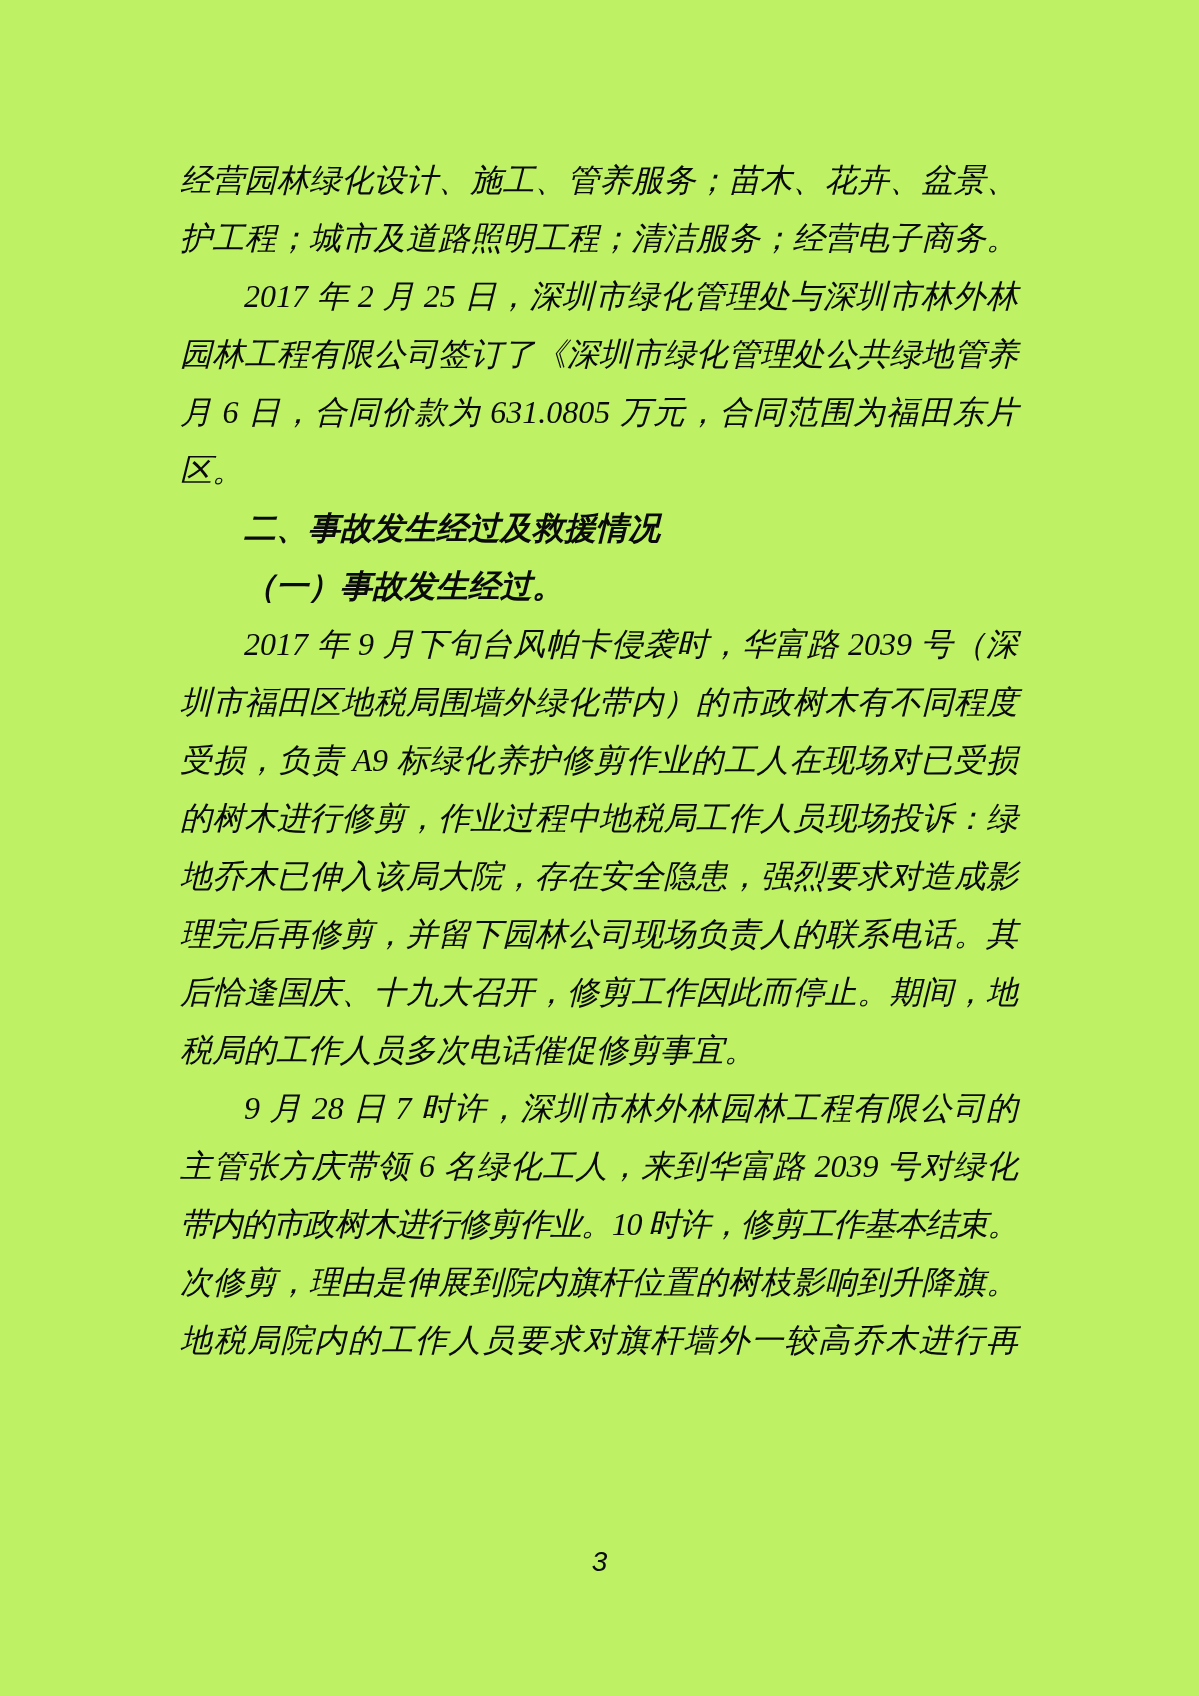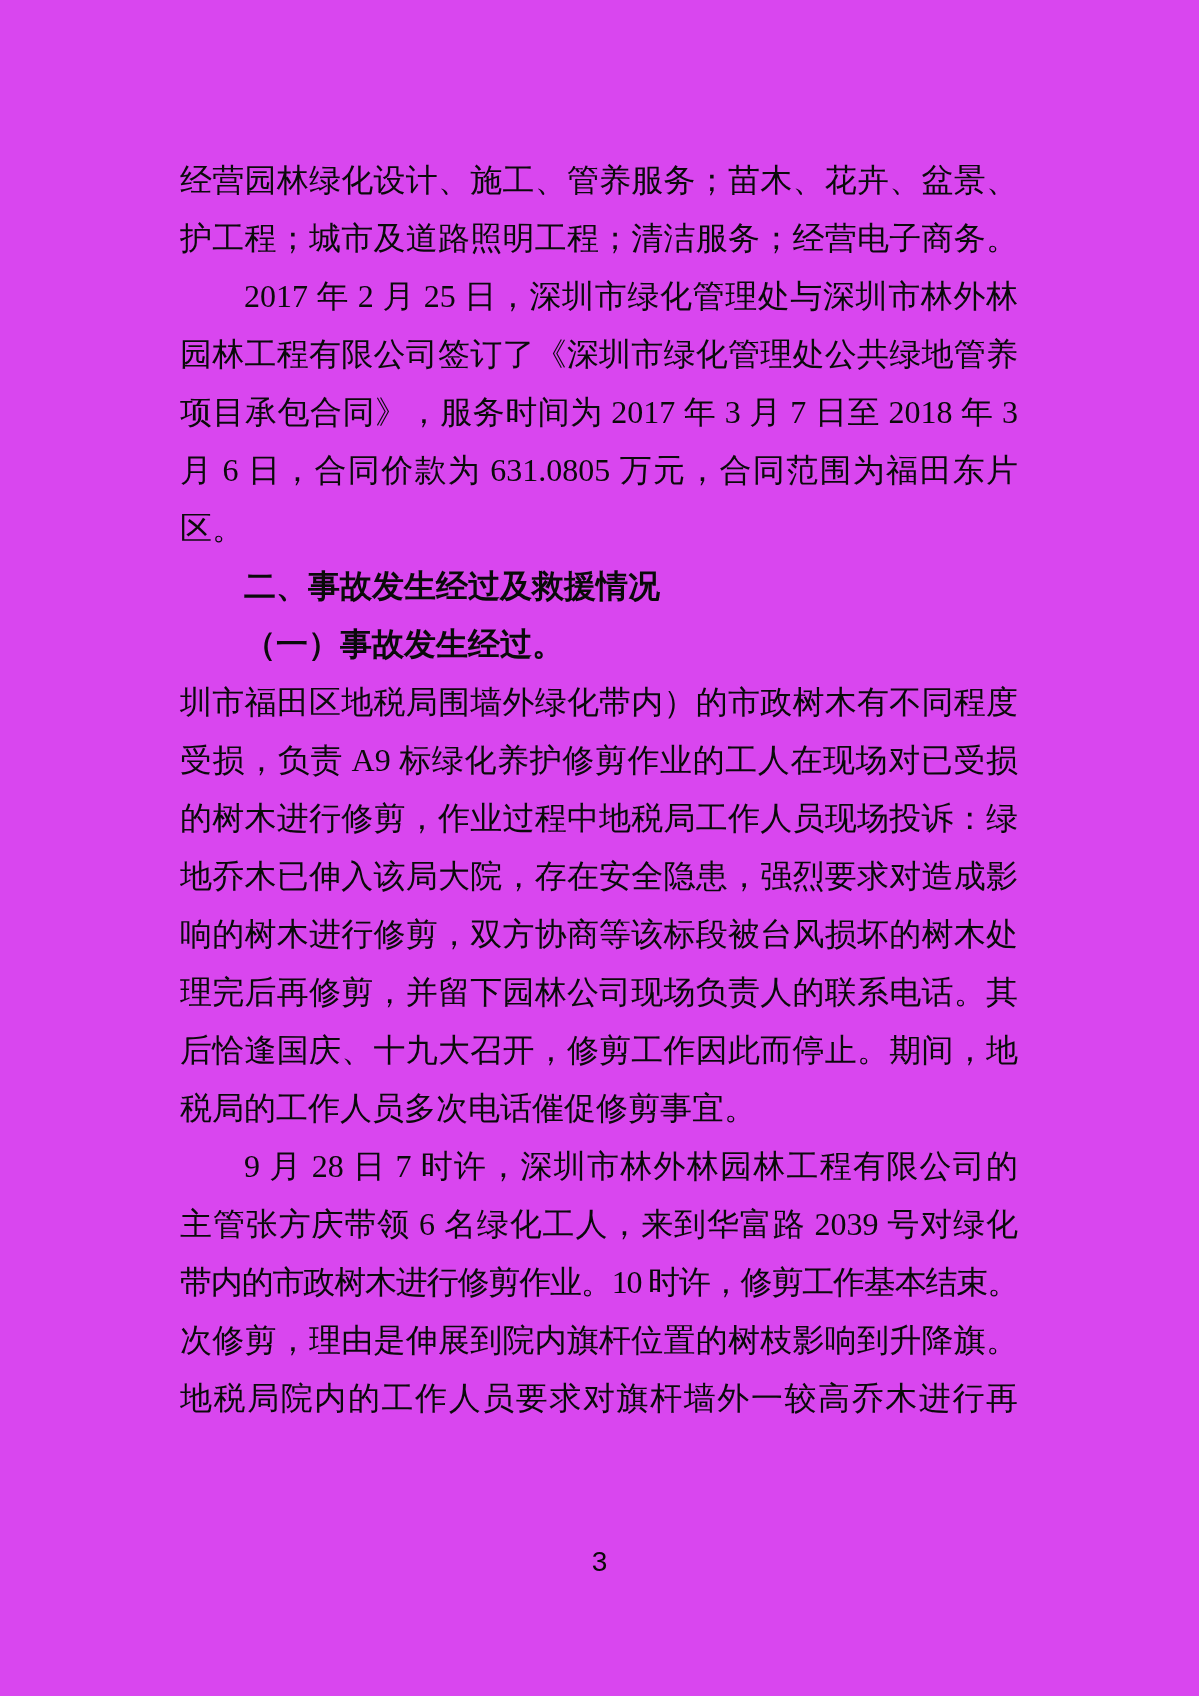--- a/index.html
+++ b/index.html
@@ -1,23 +1,24 @@
 <!DOCTYPE html>
 <html><head>
 <meta charset="utf-8">
 <style>
   html, body { margin: 0; padding: 0; background: #ffffff; }
   .page {
     position: relative;
     width: 1199px;
     height: 1696px;
-    background: #d946ef;
+    background: #bef264;
     color: #0a0a0a;
     font-family: "Liberation Serif", "DejaVu Serif", serif;
     overflow: hidden;
+    font-style: italic;
   }
   .text-block {
     position: absolute;
     left: 180px;
     top: 151px;
     width: 838px;
   }
   .line {
     height: 58px;
     line-height: 58px;
@@ -52,32 +53,31 @@
 <body>
 
 <div class="page">
   <div class="text-block">
 
     <div class="line">经营园林绿化设计、施工、管养服务；苗木、花卉、盆景、</div>
     <div class="line">护工程；城市及道路照明工程；清洁服务；经营电子商务。</div>
 
     <div class="line indent">2017 年 2 月 25 日，深圳市绿化管理处与深圳市林外林</div>
     <div class="line">园林工程有限公司签订了《深圳市绿化管理处公共绿地管养</div>
-    <div class="line">项目承包合同》，服务时间为 2017 年 3 月 7 日至 2018 年 3</div>
     <div class="line">月 6 日，合同价款为 631.0805 万元，合同范围为福田东片</div>
     <div class="line last">区。</div>
 
     <div class="line heading">二、事故发生经过及救援情况</div>
     <div class="line heading">（一）事故发生经过。</div>
 
+    <div class="line indent">2017 年 9 月下旬台风帕卡侵袭时，华富路 2039 号（深</div>
     <div class="line">圳市福田区地税局围墙外绿化带内）的市政树木有不同程度</div>
     <div class="line">受损，负责 A9 标绿化养护修剪作业的工人在现场对已受损</div>
     <div class="line">的树木进行修剪，作业过程中地税局工作人员现场投诉：绿</div>
     <div class="line">地乔木已伸入该局大院，存在安全隐患，强烈要求对造成影</div>
-    <div class="line">响的树木进行修剪，双方协商等该标段被台风损坏的树木处</div>
     <div class="line">理完后再修剪，并留下园林公司现场负责人的联系电话。其</div>
     <div class="line">后恰逢国庆、十九大召开，修剪工作因此而停止。期间，地</div>
     <div class="line last">税局的工作人员多次电话催促修剪事宜。</div>
 
     <div class="line indent">9 月 28 日 7 时许，深圳市林外林园林工程有限公司的</div>
     <div class="line">主管张方庆带领 6 名绿化工人，来到华富路 2039 号对绿化</div>
     <div class="line compress">带内的市政树木进行修剪作业。10 时许，修剪工作基本结束。</div>
     <div class="line">次修剪，理由是伸展到院内旗杆位置的树枝影响到升降旗。</div>
     <div class="line">地税局院内的工作人员要求对旗杆墙外一较高乔木进行再</div>
 

